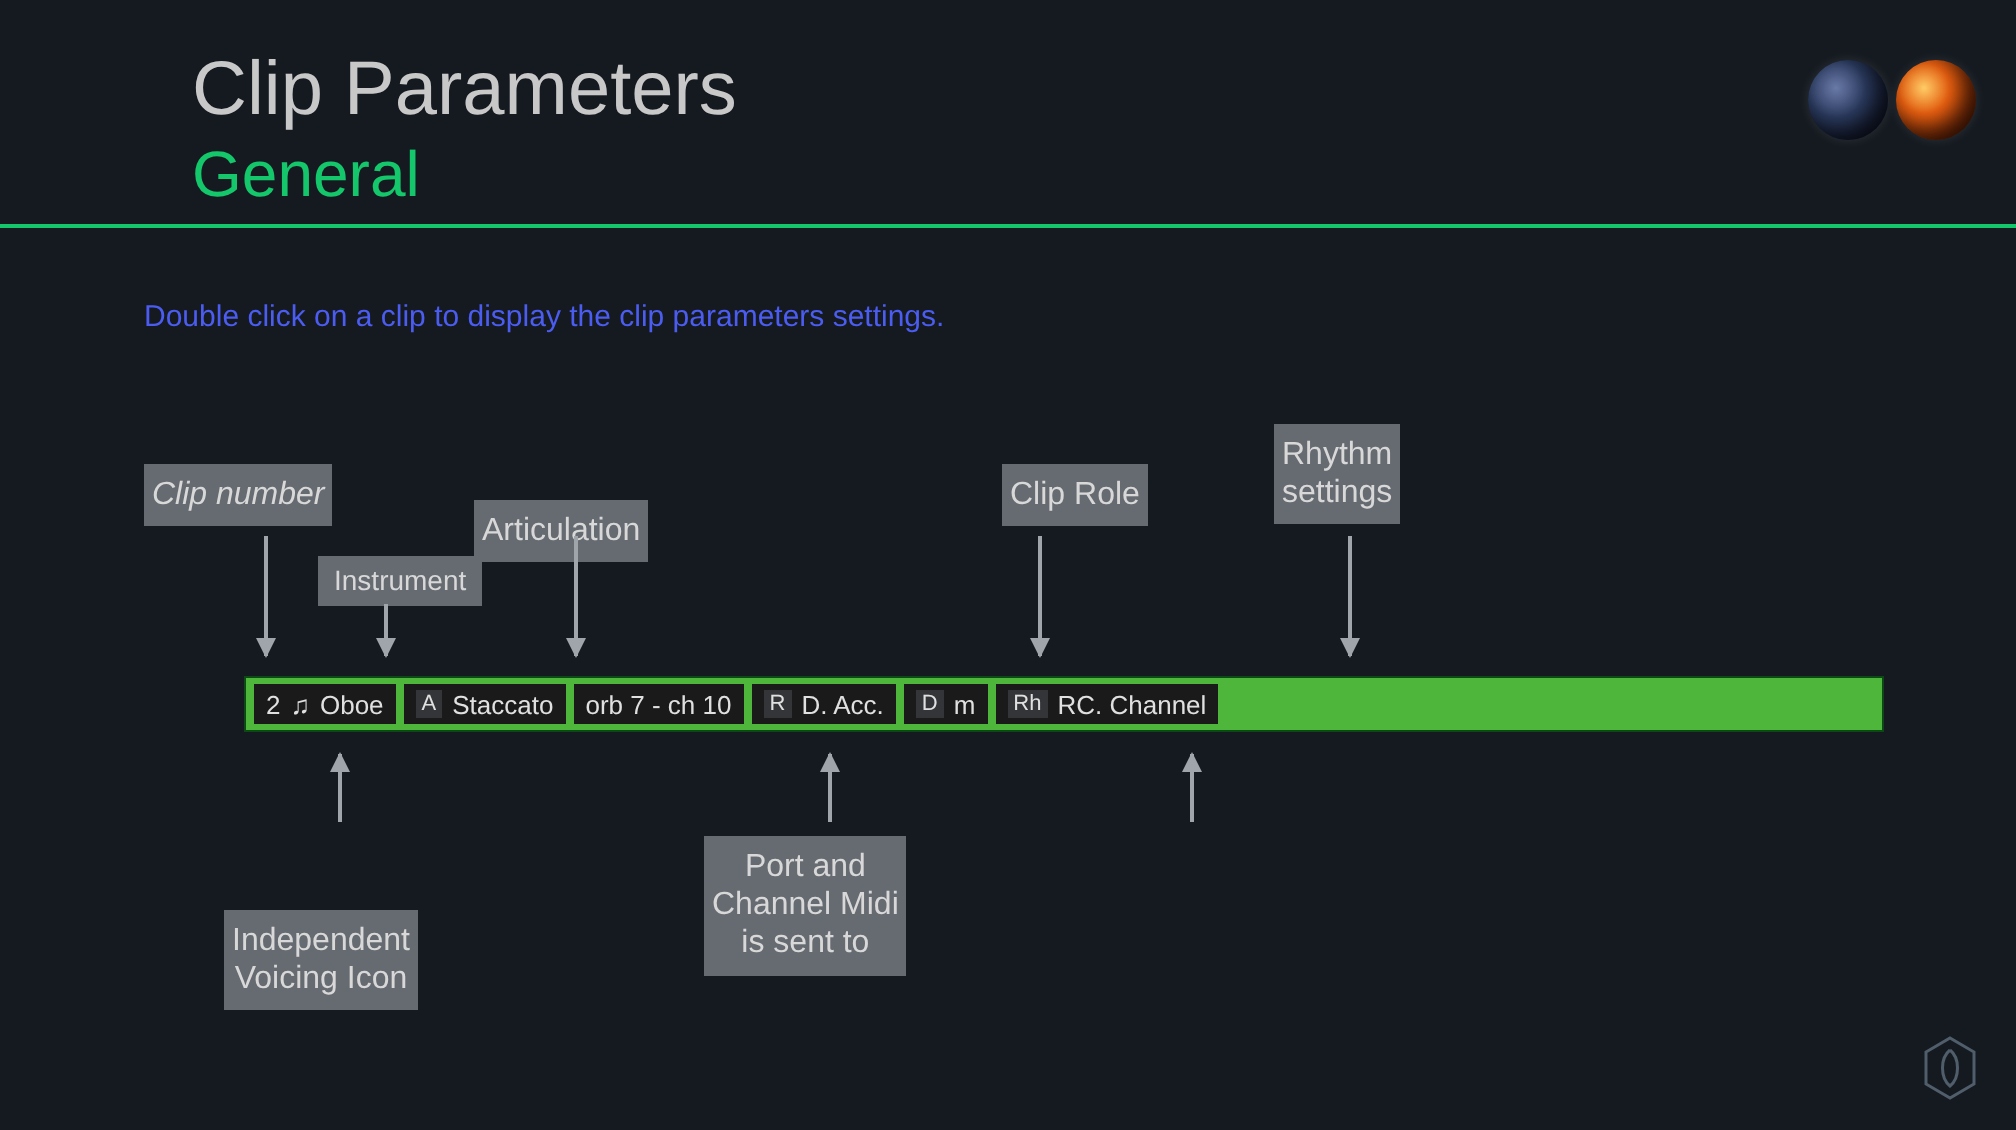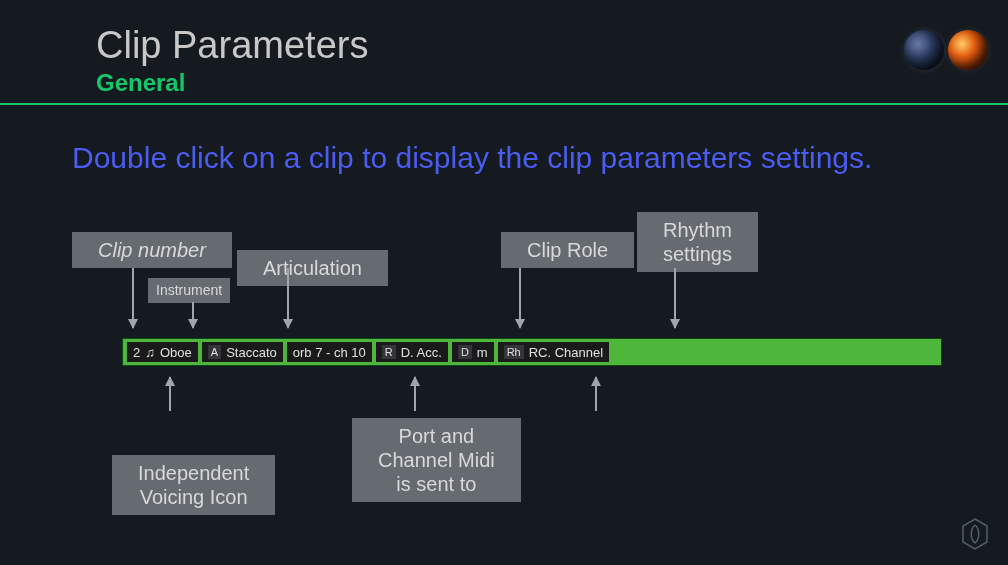--- a/index.html
+++ b/index.html
@@ -14,48 +14,48 @@
   .header {
     padding: 24px 0 0 96px;
   }
   .title {
     color: #c8c8c8;
     font-size: 38px;
     font-weight: 400;
   }
   .subtitle {
     color: #14c76a;
-    font-size: 24px;
-    font-weight: bold;
+    font-size: 32px;
+    font-weight: normal;
     margin-top: 2px;
   }
   .hr-line {
     border: none;
     border-top: 2px solid #14c76a;
     margin-top: 6px;
     width: 100%;
   }
   .instruction {
     color: #4b5cf0;
-    font-size: 30px;
+    font-size: 15px;
     padding: 36px 0 0 72px;
   }
   .diagram {
     position: absolute;
     left: 72px;
     top: 210px;
     width: 880px;
     height: 300px;
   }
   .label-box {
     position: absolute;
     background: #666b72;
     color: #d8d8d8;
-    font-size: 20px;
-    padding: 6px 26px;
+    font-size: 16px;
+    padding: 6px 4px;
     text-align: center;
     line-height: 1.2;
   }
   .small-label {
     font-size: 14px;
     padding: 4px 8px;
   }
   .arrow {
     position: absolute;
     width: 2px;
@@ -155,21 +155,21 @@
 <div class="instruction">Double click on a clip to display the clip parameters settings.</div>
 
 <div class="orbs">
   <div class="orb orb-blue"></div>
   <div class="orb orb-red"></div>
 </div>
 
 <div class="diagram">
 
   <div class="label-box" style="left:0; top:22px;font-style:italic;">Clip number</div>
-  <div class="label-box small-label" style="left:76px; top:68px;">Instrument</div>
+  <div class="label-box small-label" style="left:87px; top:68px;">Instrument</div>
   <div class="label-box" style="left:165px; top:22px;margin-top:18px;">Articulation</div>
   <div class="label-box" style="left:429px; top:22px;">Clip Role</div>
   <div class="label-box" style="left:565px; top:2px; white-space:pre-line;">Rhythm
 settings</div>
 
   <div class="arrow arrow-down" style="left:60px; top:58px; height:60px;"></div>
   <div class="arrow arrow-down" style="left:120px; top:92px; height:26px;"></div>
   <div class="arrow arrow-down" style="left:215px; top:58px; height:60px;"></div>
   <div class="arrow arrow-down" style="left:447px; top:58px; height:60px;"></div>
   <div class="arrow arrow-down" style="left:602px; top:58px; height:60px;"></div>

